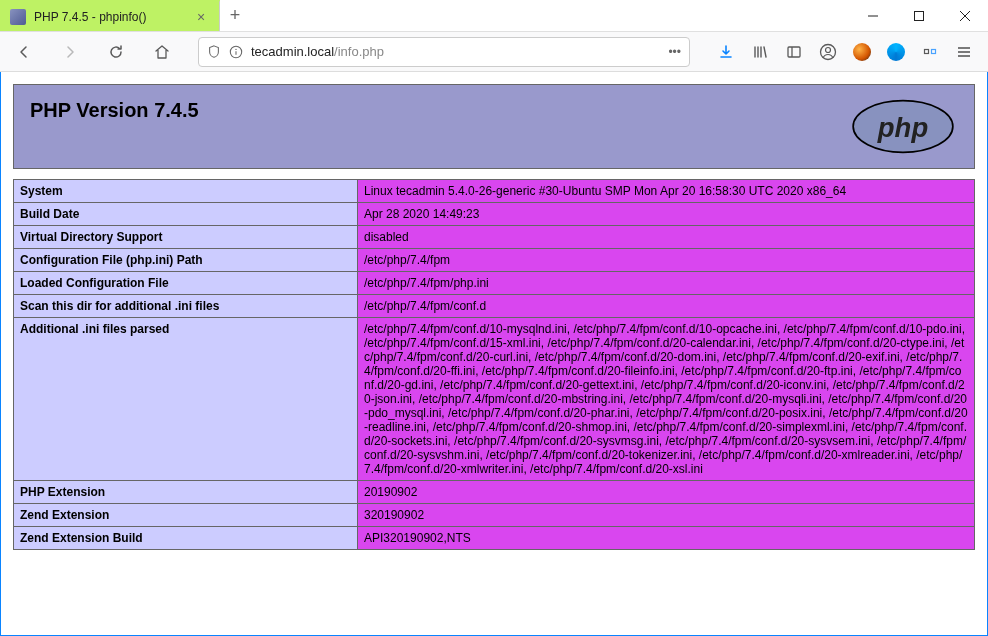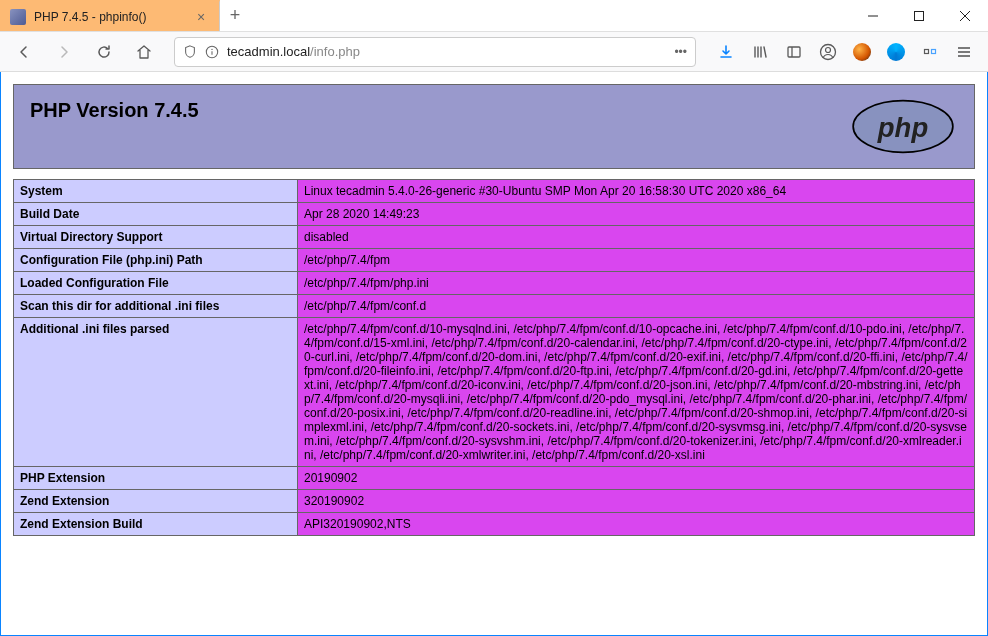--- a/index.html
+++ b/index.html
@@ -1,32 +1,32 @@
 <!DOCTYPE html>
 <html><head>
 <meta charset="utf-8">
 <style>
 * { margin: 0; padding: 0; box-sizing: border-box; }
 body { font-family: "Segoe UI", Arial, sans-serif; font-size: 12px; background: #fff; overflow: hidden; width: 988px; height: 636px; }
 
 
 .titlebar { height: 32px; background: #fff; display: flex; align-items: stretch; border-bottom: 1px solid #e0e0e0; }
 .tab { display: flex; align-items: center; padding: 0 10px; border-right: 1px solid #ccc; min-width: 220px; background: #f9f9f9; border-top: 2px solid transparent; }
-.tab.active { background: #fdba74; }
+.tab.active { background: #bef264; }
 .tab-favicon { width: 16px; height: 16px; background: linear-gradient(135deg, #8892BF, #4F5B93); border-radius: 2px; margin-right: 8px; }
 .tab-title { flex: 1; font-size: 12px; color: #222; }
 .tab-close { width: 16px; height: 16px; display: flex; align-items: center; justify-content: center; color: #666; font-size: 14px; }
 .newtab { width: 30px; display: flex; align-items: center; justify-content: center; color: #666; font-size: 18px; }
 .titlebar-spacer { flex: 1; }
 .win-controls { display: flex; }
 .win-btn { width: 46px; display: flex; align-items: center; justify-content: center; color: #222; font-size: 10px; font-family: "Segoe MDL2 Assets", sans-serif; }
 .win-btn svg { display: block; }
 
 
-.toolbar { height: 40px; display: flex; align-items: center; padding: 0 8px; gap: 8px; border-bottom: 1px solid #ddd; background: #f9f9fa; }
+.toolbar { height: 40px; display: flex; align-items: center; padding: 0 8px; gap: 14px; border-bottom: 1px solid #ddd; background: #f9f9fa; }
 .tb-btn { width: 32px; height: 32px; display: flex; align-items: center; justify-content: center; color: #5a5a5a; border-radius: 4px; }
 .tb-btn svg { stroke: currentColor; }
 .urlbar { flex: 1; height: 30px; border: 1px solid #ccc; border-radius: 4px; background: #fff; display: flex; align-items: center; padding: 0 8px; margin: 0 6px; gap: 8px; }
 .urlbar-icon { color: #666; display: flex; align-items: center; }
 .urlbar-text { flex: 1; font-size: 13px; color: #888; }
 .urlbar-text .host { color: #222; }
 .urlbar-actions { display: flex; gap: 6px; color: #666; }
 .right-icons { display: flex; gap: 2px; align-items: center; }
 .right-icons .tb-btn { color: #5a5a5a; }
 .dl-icon { color: #0a84ff; }
@@ -40,21 +40,21 @@
 .scroll-area::-webkit-scrollbar-thumb { background: #c0c0c0; }
 
 .page { padding: 12px; font-family: Arial, sans-serif; }
 
 .php-header { background: #9999cc; border: 1px solid #666; padding: 14px 16px; display: flex; align-items: flex-start; justify-content: space-between; margin-bottom: 10px; }
 .php-header h1 { font-size: 20px; font-weight: bold; color: #000; }
 .php-logo { width: 110px; height: 55px; }
 
 table.info { width: 100%; border-collapse: collapse; font-size: 12px; }
 table.info td { border: 1px solid #666; padding: 4px 6px; vertical-align: top; }
-table.info td.e { background: #ccccff; font-weight: bold; width: 284px; color: #000; }
+table.info td.e { background: #ccccff; font-weight: bold; width: 344px; color: #000; }
 table.info td.v { background: #d946ef; color: #000; word-break: break-all; position: relative; }
 
 .arrow-annotation { position: absolute; left: 88px; top: -3px; pointer-events: none; }
 </style>
 </head>
 <body>
 
 <div class="titlebar">
   <div class="tab active">
     <div class="tab-favicon"></div>

